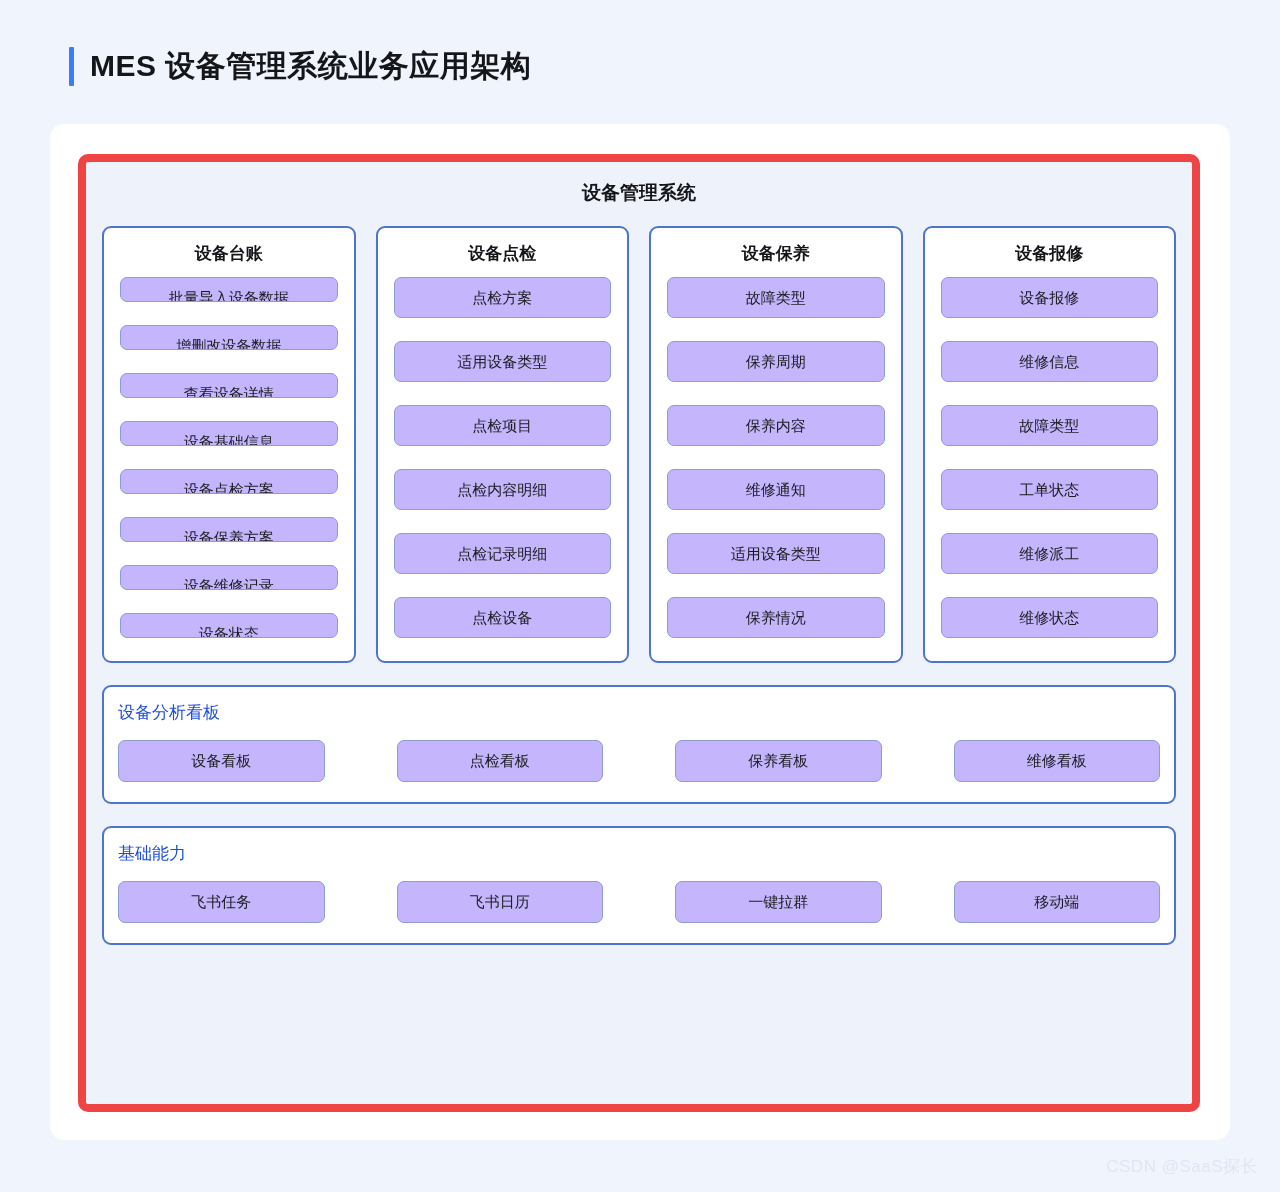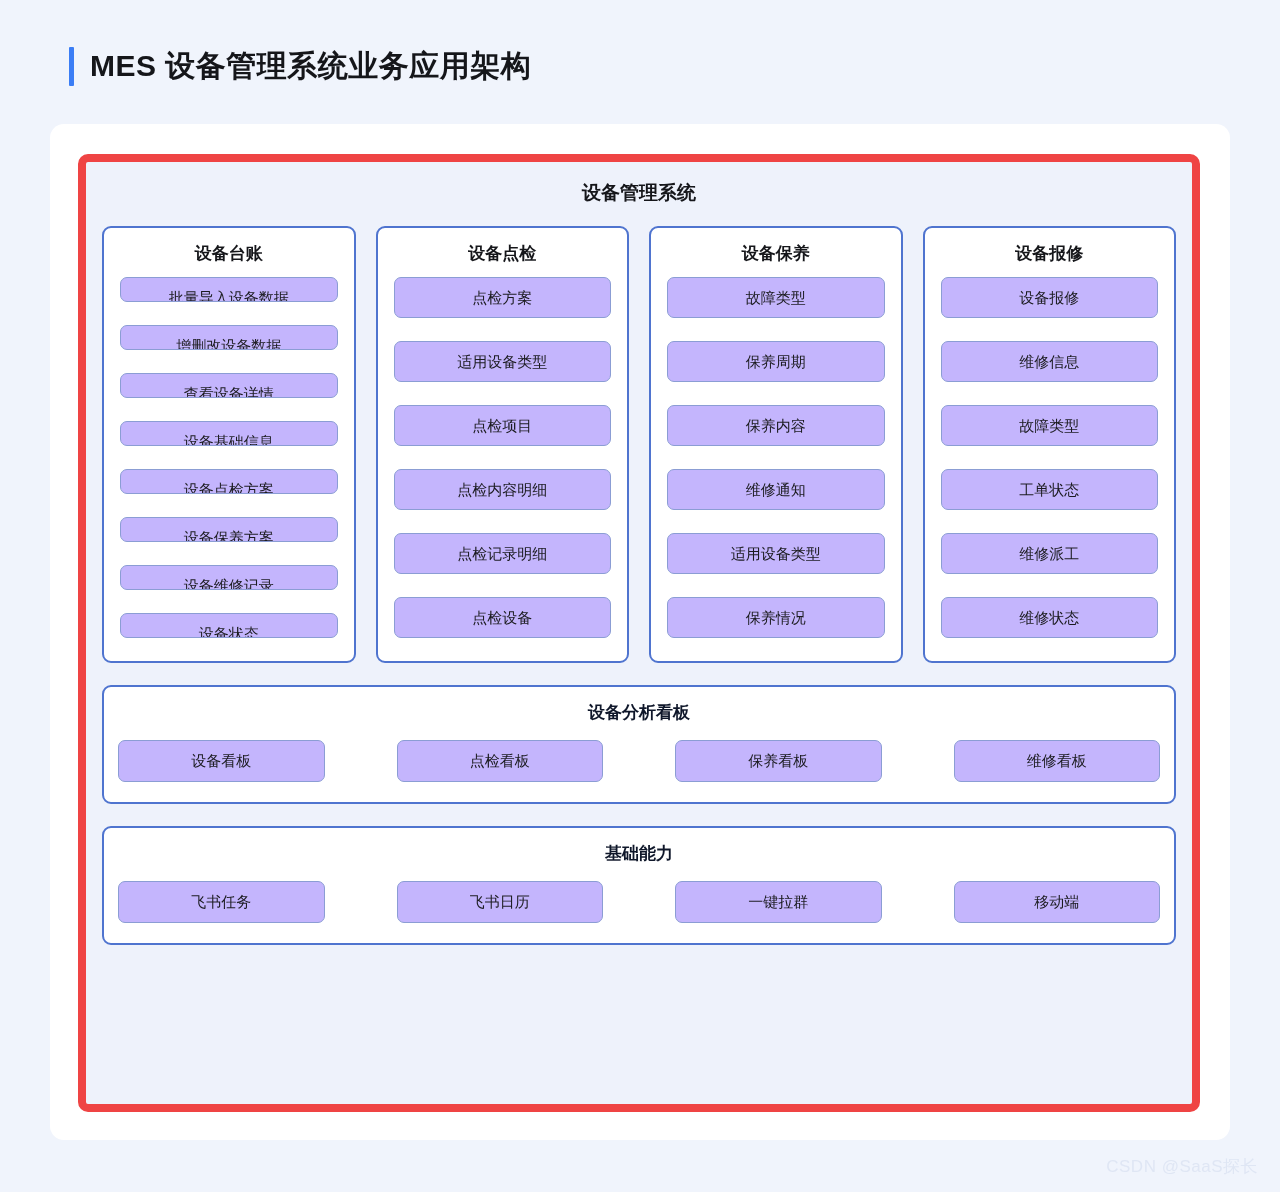--- a/index.html
+++ b/index.html
@@ -115,24 +115,23 @@
   
   .wide-section {
     margin: 22px 16px 0 16px;
     background: #ffffff;
     border: 2px solid #4f74cf;
     border-radius: 9px;
     box-sizing: border-box;
     padding: 0 14px 20px 14px;
   }
   .wide-section-title {
-    text-align: center;
     font-size: 17px;
-    font-weight: bold;
-    color: #0f172a;
+    font-weight: normal;
+    color: #1d4ed8;
     margin: 14px 0 16px 0;
   }
   .wide-items {
     display: flex;
     gap: 72px;
   }
   .wide-items .pill {
     flex: 1 1 0;
     margin-bottom: 0;
   }

